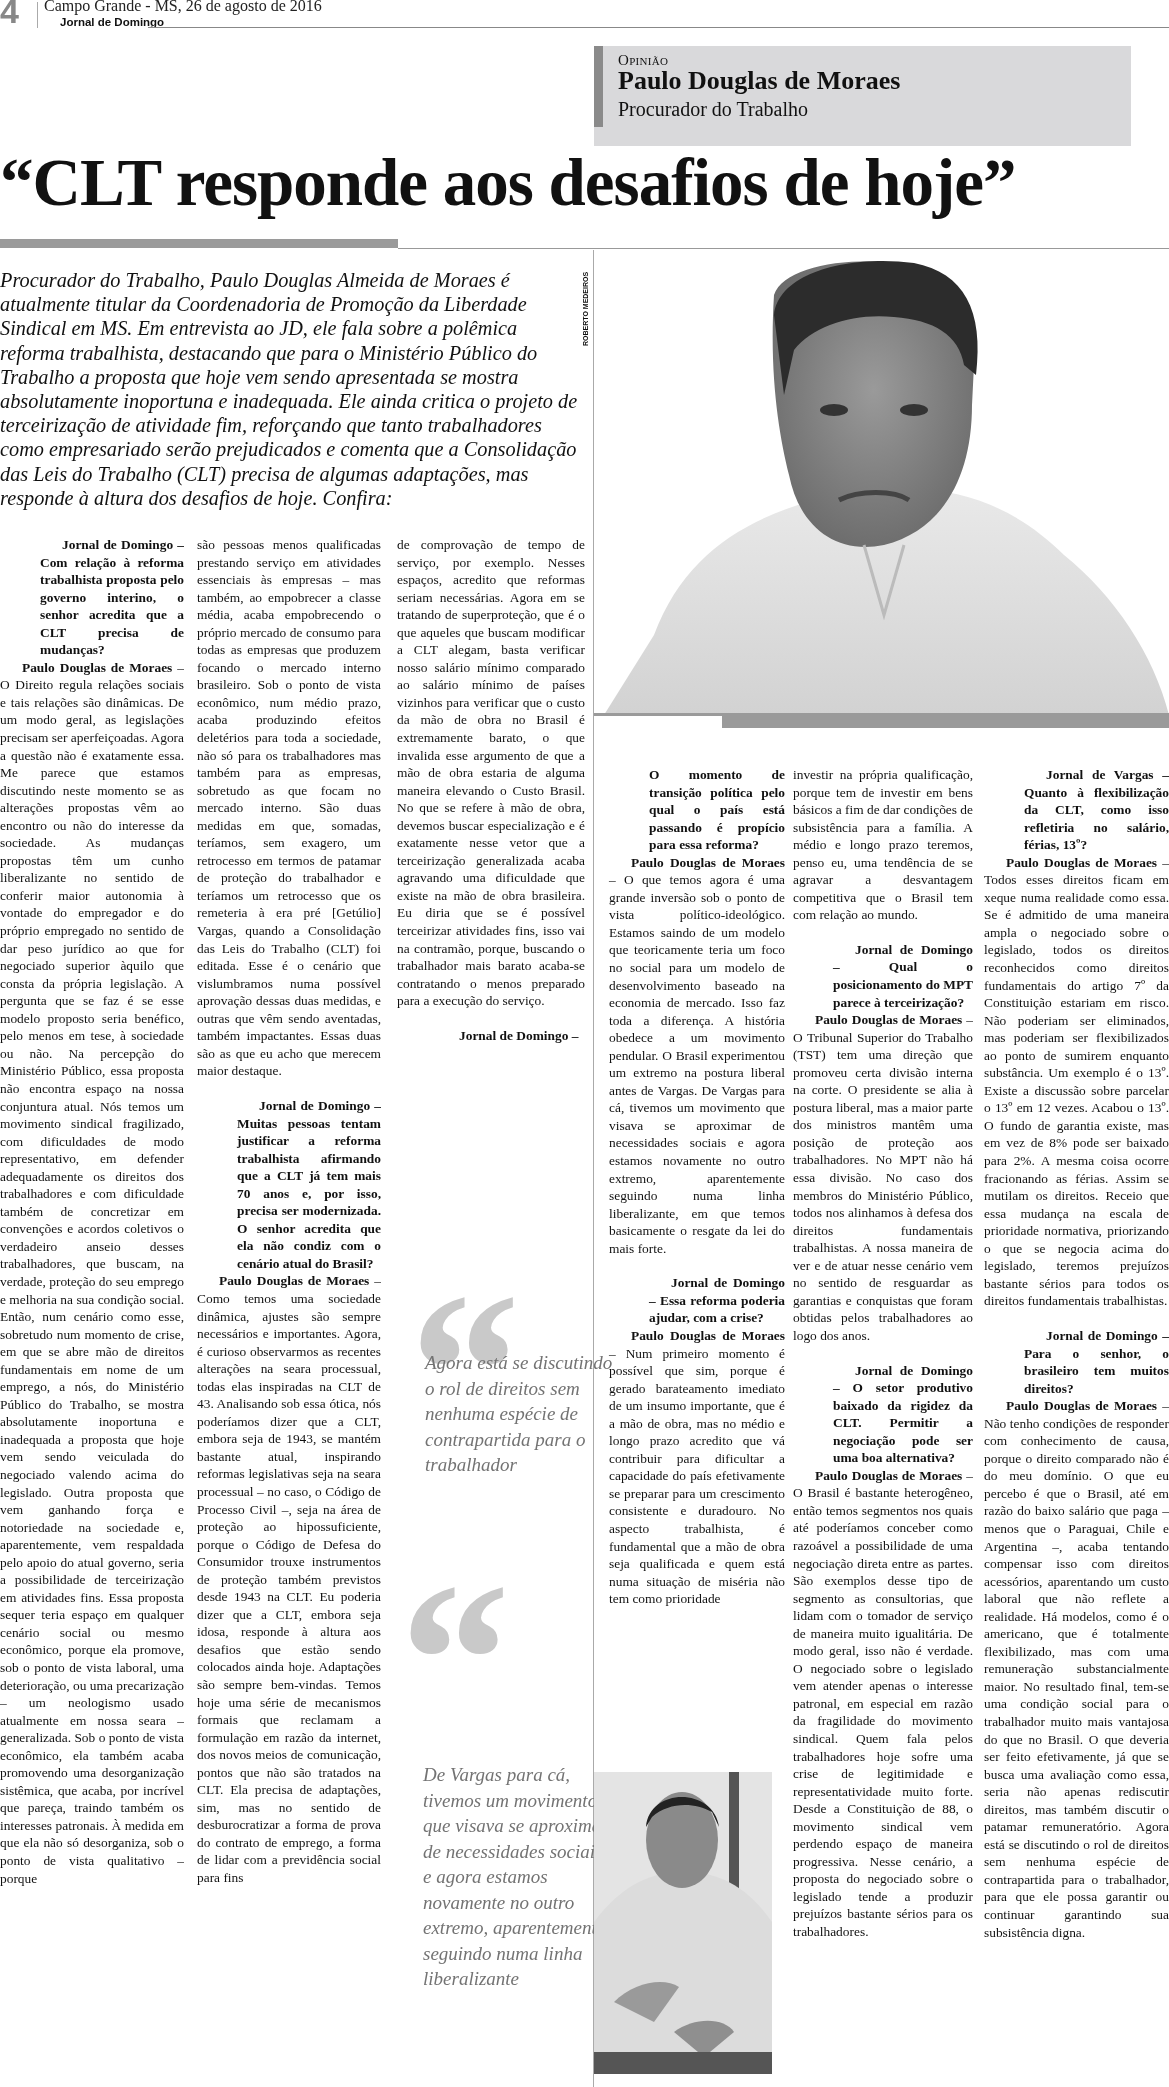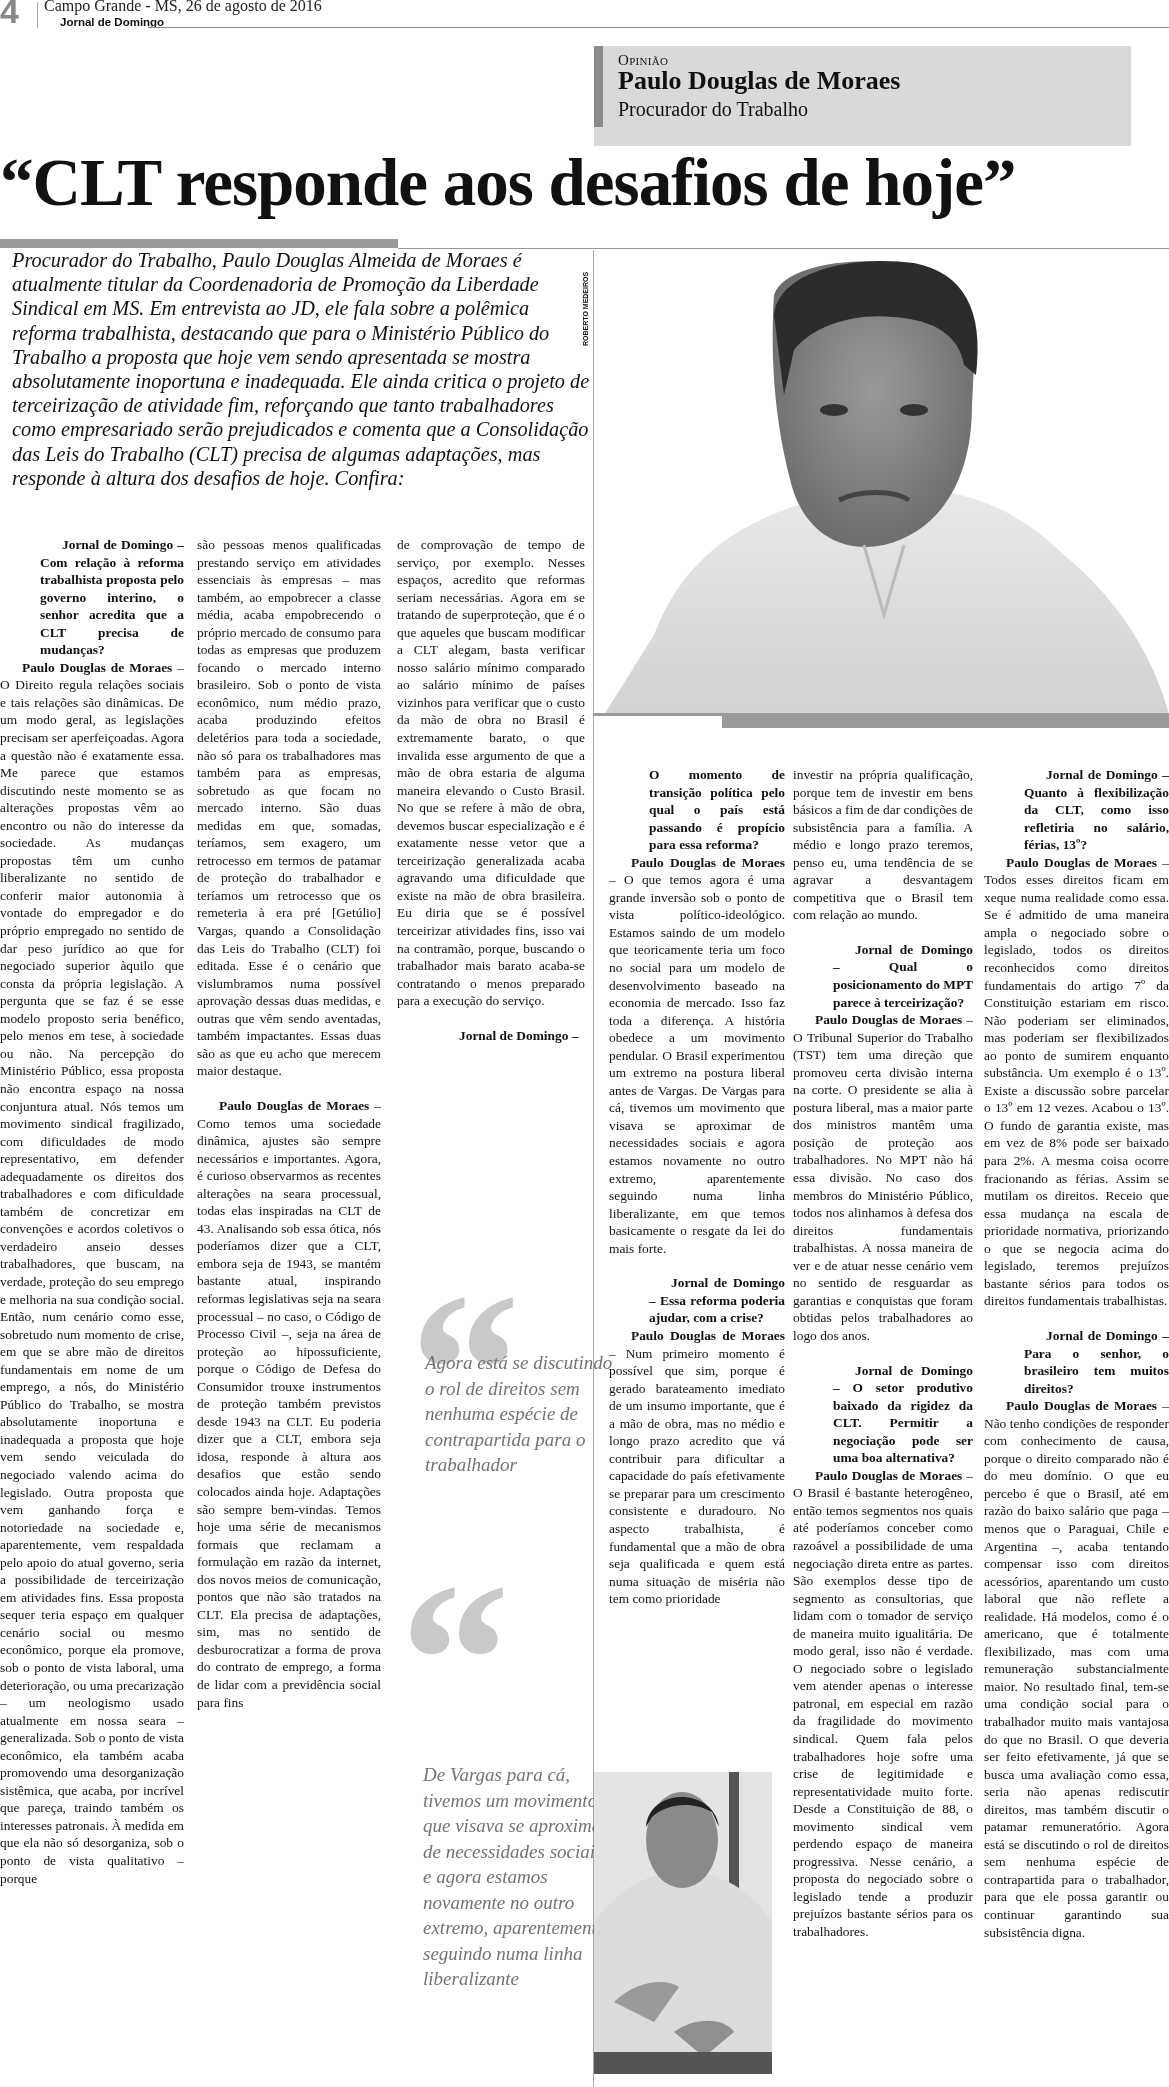--- a/index.html
+++ b/index.html
@@ -15,21 +15,21 @@
   .op-box { left:594px; top:46px; width:537px; height:100px; background:#d9d9db; }
   .op-bar { left:594px; top:46px; width:9px; height:81px; background:#8a8a8a; }
   .op-kicker { left:618px; top:52px; font-size:15px; font-weight:normal; font-variant:small-caps; letter-spacing:0.3px; }
   .op-name { left:618px; top:66px; font-size:26px; font-weight:bold; }
   .op-role { left:618px; top:98px; font-size:20px; }
   
   .title { left:0; top:146px; font-size:67px; font-weight:bold; letter-spacing:-1px; white-space:nowrap; line-height:1.1; }
   .title-bar { left:0; top:239px; width:398px; height:9px; background:#9a9a9a; }
   .title-rule { left:398px; top:248px; width:771px; height:1px; background:#999; }
   
-  .lede { left:0; top:248px; width:580px; font-size:20.3px; font-style:italic; line-height:24.2px;padding-left:12px; }
+  .lede { left:0; top:268px; width:580px; font-size:20.3px; font-style:italic; line-height:24.2px; }
   .vrule1 { left:593px; top:250px; width:1px; height:1837px; background:#aaa; }
   .credit { left:582px; top:282px; font-family:"Liberation Sans","DejaVu Sans",sans-serif; font-size:7px; font-weight:bold; transform:rotate(-90deg); transform-origin:left top; white-space:nowrap; top:346px; }
   
   .photo-main { left:594px; top:255px; width:575px; height:460px; background:#fff; overflow:hidden; }
   .photo-base { left:594px; top:713px; width:575px; height:3px; background:#9a9a9a; }
   .photo-bar { left:722px; top:716px; width:447px; height:12px; background:#9a9a9a; }
   .photo-small { left:594px; top:1772px; width:178px; height:302px; background:#d0d0d0; overflow:hidden; }
   
   .col { position:absolute; font-size:13.4px; line-height:17.55px; text-align:justify; hyphens:manual; }
   .col p { margin:0; text-indent:22px; }
@@ -94,20 +94,21 @@
 <div class="abs photo-bar"></div>
 
 <div class="col c1">
   <p class="q">Jornal de Domingo – Com relação à reforma trabalhista proposta pelo governo interino, o senhor acredita que a CLT precisa de mudanças?</p>
   <p><b>Paulo Douglas de Moraes</b><span> – O Direito regula relações sociais e tais relações são dinâmicas. De um modo geral, as legislações precisam ser aperfeiçoadas. Agora a questão não é exatamente essa. Me parece que estamos discutindo neste momento se as alterações propostas vêm ao encontro ou não do interesse da sociedade. As mudanças propostas têm um cunho liberalizante no sentido de conferir maior autonomia à vontade do empregador e do próprio empregado no sentido de dar peso jurídico ao que for negociado superior àquilo que consta da própria legislação. A pergunta que se faz é se esse modelo proposto seria benéfico, pelo menos em tese, à sociedade ou não. Na percepção do Ministério Público, essa proposta não encontra espaço na nossa conjuntura atual. Nós temos um movimento sindical fragilizado, com dificuldades de modo representativo, em defender adequadamente os direitos dos trabalhadores e com dificuldade também de concretizar em convenções e acordos coletivos o verdadeiro anseio desses trabalhadores, que buscam, na verdade, proteção do seu emprego e melhoria na sua condição social. Então, num cenário como esse, sobretudo num momento de crise, em que se abre mão de direitos fundamentais em nome de um emprego, a nós, do Ministério Público do Trabalho, se mostra absolutamente inoportuna e inadequada a proposta que hoje vem sendo veiculada do negociado valendo acima do legislado. Outra proposta que vem ganhando força e notoriedade na sociedade e, aparentemente, vem respaldada pelo apoio do atual governo, seria a possibilidade de terceirização em atividades fins. Essa proposta sequer teria espaço em qualquer cenário social ou mesmo econômico, porque ela promove, sob o ponto de vista laboral, uma deterioração, ou uma precarização – um neologismo usado atualmente em nossa seara – generalizada. Sob o ponto de vista econômico, ela também acaba promovendo uma desorganização sistêmica, que acaba, por incrível que pareça, traindo também os interesses patronais. À medida em que ela não só desorganiza, sob o ponto de vista qualitativo – porque</span></p>
 </div>
 
 <div class="col c2">
   <p class="cont">são pessoas menos qualificadas prestando serviço em atividades essenciais às empresas – mas também, ao empobrecer a classe média, acaba empobrecendo o próprio mercado de consumo para todas as empresas que produzem focando o mercado interno brasileiro. Sob o ponto de vista econômico, num médio prazo, acaba produzindo efeitos deletérios para toda a sociedade, não só para os trabalhadores mas também para as empresas, sobretudo as que focam no mercado interno. São duas medidas em que, somadas, teríamos, sem exagero, um retrocesso em termos de patamar de proteção do trabalhador e teríamos um retrocesso que os remeteria à era pré [Getúlio] Vargas, quando a Consolidação das Leis do Trabalho (CLT) foi editada. Esse é o cenário que vislumbramos numa possível aprovação dessas duas medidas, e outras que vêm sendo aventadas, também impactantes. Essas duas são as que eu acho que merecem maior destaque.</p>
   <div class="gap"></div>
+  <p class="q">Jornal de Domingo – Muitas pessoas tentam justificar a reforma trabalhista afirmando que a CLT já tem mais 70 anos e, por isso, precisa ser modernizada. O senhor acredita que ela não condiz com o cenário atual do Brasil?</p>
   <p><b>Paulo Douglas de Moraes</b><span> – Como temos uma sociedade dinâmica, ajustes são sempre necessários e importantes. Agora, é curioso observarmos as recentes alterações na seara processual, todas elas inspiradas na CLT de 43. Analisando sob essa ótica, nós poderíamos dizer que a CLT, embora seja de 1943, se mantém bastante atual, inspirando reformas legislativas seja na seara processual – no caso, o Código de Processo Civil –, seja na área de proteção ao hipossuficiente, porque o Código de Defesa do Consumidor trouxe instrumentos de proteção também previstos desde 1943 na CLT. Eu poderia dizer que a CLT, embora seja idosa, responde à altura aos desafios que estão sendo colocados ainda hoje. Adaptações são sempre bem-vindas. Temos hoje uma série de mecanismos formais que reclamam a formulação em razão da internet, dos novos meios de comunicação, pontos que não são tratados na CLT. Ela precisa de adaptações, sim, mas no sentido de desburocratizar a forma de prova do contrato de emprego, a forma de lidar com a previdência social para fins</span></p>
 </div>
 
 <div class="col c3">
   <p class="cont">de comprovação de tempo de serviço, por exemplo. Nesses espaços, acredito que reformas seriam necessárias. Agora em se tratando de superproteção, que é o que aqueles que buscam modificar a CLT alegam, basta verificar nosso salário mínimo comparado ao salário mínimo de países vizinhos para verificar que o custo da mão de obra no Brasil é extremamente barato, o que invalida esse argumento de que a mão de obra estaria de alguma maneira elevando o Custo Brasil. No que se refere à mão de obra, devemos buscar especialização e é exatamente nesse vetor que a terceirização generalizada acaba agravando uma dificuldade que existe na mão de obra brasileira. Eu diria que se é possível terceirizar atividades fins, isso vai na contramão, porque, buscando o trabalhador mais barato acaba-se contratando o menos preparado para a execução do serviço.</p>
   <div class="gap"></div>
   <p class="q">Jornal de Domingo –</p>
 </div>
 
 <div class="pq-mark" style="left:410px; top:1260px;">“</div>
@@ -140,18 +141,18 @@
   <p class="cont">investir na própria qualificação, porque tem de investir em bens básicos a fim de dar condições de subsistência para a família. A médio e longo prazo teremos, penso eu, uma tendência de se agravar a desvantagem competitiva que o Brasil tem com relação ao mundo.</p>
   <div class="gap"></div>
   <p class="q">Jornal de Domingo – Qual o posicionamento do MPT parece à terceirização?</p>
   <p><b>Paulo Douglas de Moraes</b><span> – O Tribunal Superior do Trabalho (TST) tem uma direção que promoveu certa divisão interna na corte. O presidente se alia à postura liberal, mas a maior parte dos ministros mantêm uma posição de proteção aos trabalhadores. No MPT não há essa divisão. No caso dos membros do Ministério Público, todos nos alinhamos à defesa dos direitos fundamentais trabalhistas. A nossa maneira de ver e de atuar nesse cenário vem no sentido de resguardar as garantias e conquistas que foram obtidas pelos trabalhadores ao logo dos anos.</span></p>
   <div class="gap"></div>
   <p class="q">Jornal de Domingo – O setor produtivo baixado da rigidez da CLT. Permitir a negociação pode ser uma boa alternativa?</p>
   <p><b>Paulo Douglas de Moraes</b><span> – O Brasil é bastante heterogêneo, então temos segmentos nos quais até poderíamos conceber como razoável a possibilidade de uma negociação direta entre as partes. São exemplos desse tipo de segmento as consultorias, que lidam com o tomador de serviço de maneira muito igualitária. De modo geral, isso não é verdade. O negociado sobre o legislado vem atender apenas o interesse patronal, em especial em razão da fragilidade do movimento sindical. Quem fala pelos trabalhadores hoje sofre uma crise de legitimidade e representatividade muito forte. Desde a Constituição de 88, o movimento sindical vem perdendo espaço de maneira progressiva. Nesse cenário, a proposta do negociado sobre o legislado tende a produzir prejuízos bastante sérios para os trabalhadores.</span></p>
 </div>
 
 <div class="col c6">
-  <p class="q">Jornal de Domingo – Quanto à flexibilização da CLT, como isso refletiria no salário, férias, 13º?</p>
+  <p class="q">Jornal de Vargas – Quanto à flexibilização da CLT, como isso refletiria no salário, férias, 13º?</p>
   <p><b>Paulo Douglas de Moraes</b><span> – Todos esses direitos ficam em xeque numa realidade como essa. Se é admitido de uma maneira ampla o negociado sobre o legislado, todos os direitos reconhecidos como direitos fundamentais do artigo 7º da Constituição estariam em risco. Não poderiam ser eliminados, mas poderiam ser flexibilizados ao ponto de sumirem enquanto substância. Um exemplo é o 13º. Existe a discussão sobre parcelar o 13º em 12 vezes. Acabou o 13º. O fundo de garantia existe, mas em vez de 8% pode ser baixado para 2%. A mesma coisa ocorre fracionando as férias. Assim se mutilam os direitos. Receio que essa mudança na escala de prioridade normativa, priorizando o que se negocia acima do legislado, teremos prejuízos bastante sérios para todos os direitos fundamentais trabalhistas.</span></p>
   <div class="gap"></div>
   <p class="q">Jornal de Domingo – Para o senhor, o brasileiro tem muitos direitos?</p>
   <p><b>Paulo Douglas de Moraes</b><span> – Não tenho condições de responder com conhecimento de causa, porque o direito comparado não é do meu domínio. O que eu percebo é que o Brasil, até em razão do baixo salário que paga – menos que o Paraguai, Chile e Argentina –, acaba tentando compensar isso com direitos acessórios, aparentando um custo laboral que não reflete a realidade. Há modelos, como é o americano, que é totalmente flexibilizado, mas com uma remuneração substancialmente maior. No resultado final, tem-se uma condição social para o trabalhador muito mais vantajosa do que no Brasil. O que deveria ser feito efetivamente, já que se busca uma avaliação como essa, seria não apenas rediscutir direitos, mas também discutir o patamar remuneratório. Agora está se discutindo o rol de direitos sem nenhuma espécie de contrapartida para o trabalhador, para que ele possa garantir ou continuar garantindo sua subsistência digna.</span></p>
 </div>
 
 </body></html>

